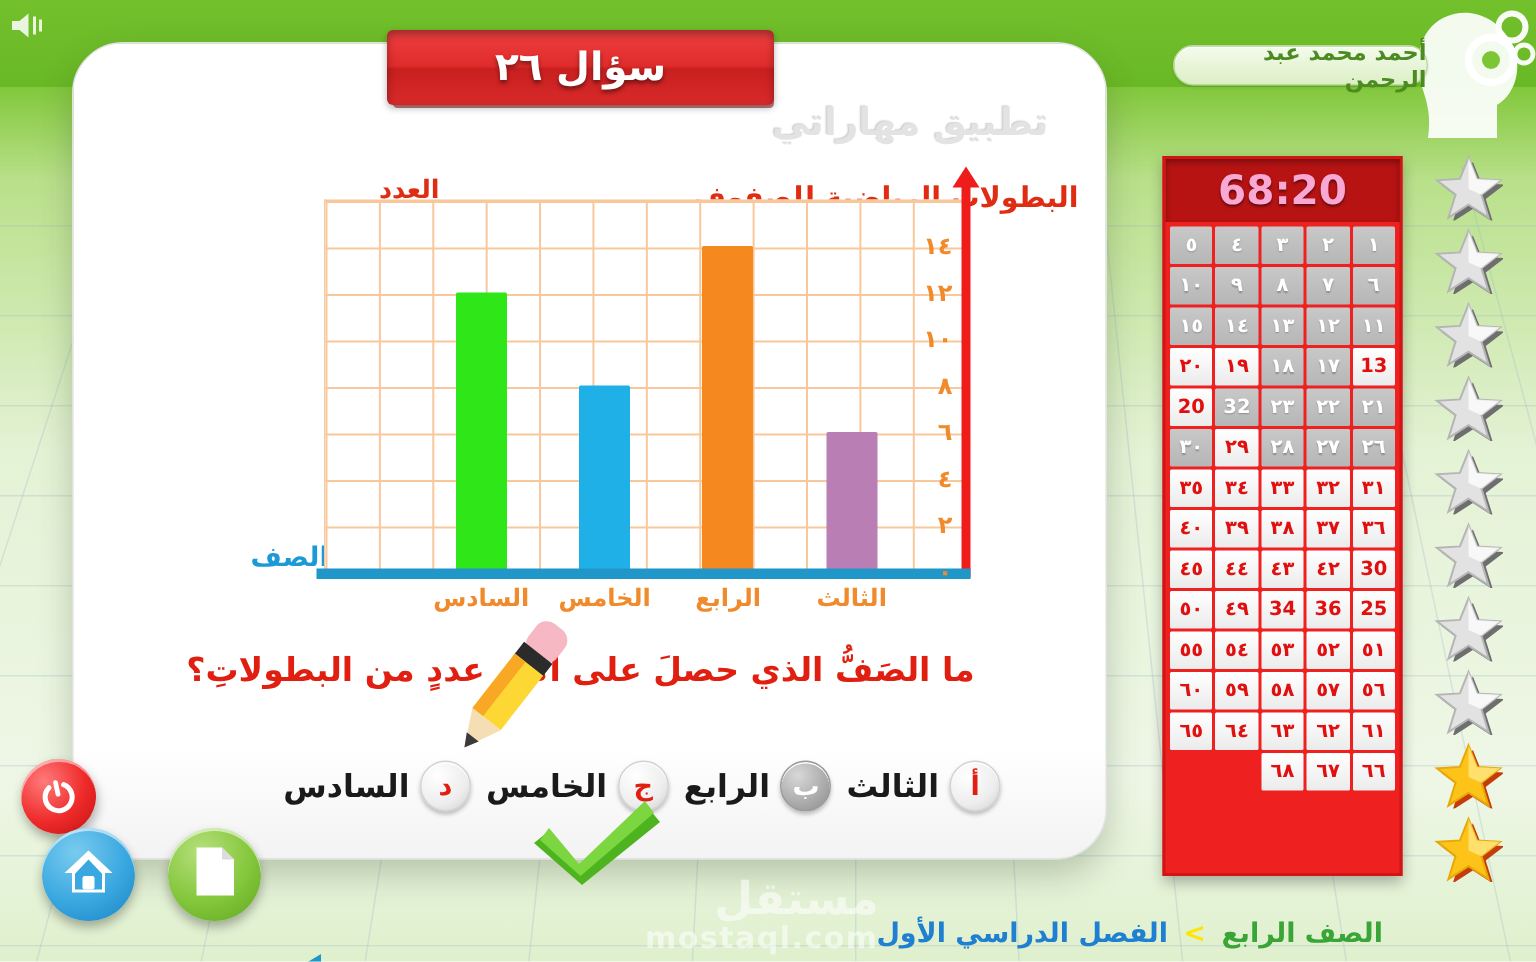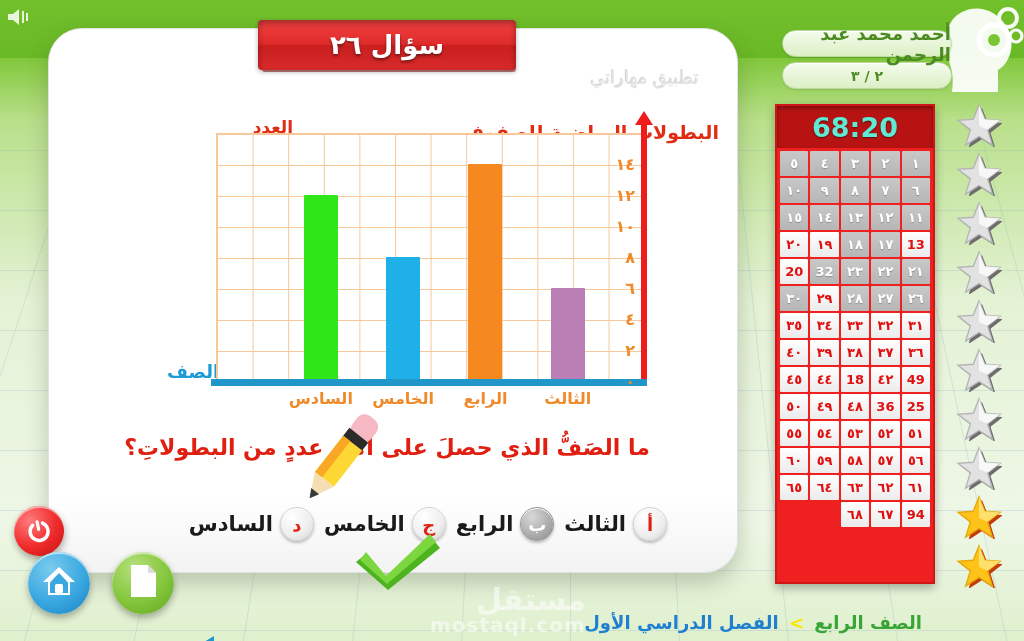--- a/index.html
+++ b/index.html
@@ -34,21 +34,21 @@
     box-shadow: 0 10px 22px rgba(60,80,50,.28), 0 2px 0 #fff inset;
     border: 1px solid #e2e2e2;
   }
   .panel-sheen {
     position: absolute; left: 10px; top: 6px; right: 10px; height: 70px;
     border-radius: 28px 28px 60px 60px;
     background: linear-gradient(180deg, rgba(255,255,255,.9), rgba(255,255,255,0));
   }
   .app-subtitle {
     position: absolute; right: 38px; top: 38px;
-    font-size: 18px; font-weight: normal; color: #e3e3e3;
+    font-size: 25px; font-weight: bold; color: #e3e3e3;
     text-shadow: 1px 1px 0 #ffffff, -1px -1px 1px #cfcfcf;
     letter-spacing: 1px;
   }
 
   
   .qbanner-wrap { position: absolute; left: 258px; top: 20px; width: 262px; height: 52px; }
   .qbanner-shadow {
     position: absolute; left: 4px; top: 6px; width: 254px; height: 46px;
     background: #8d1414; border-radius: 3px; opacity: .55;
   }
@@ -65,21 +65,21 @@
   }
 
   
   .student-box { position: absolute; right: 72px; top: 30px; width: 170px; }
   .pill {
     height: 27px; border-radius: 14px;
     background: linear-gradient(180deg,#f4fbec,#dcefc5);
     border: 1px solid #bcd9a0;
     box-shadow: 0 1px 2px rgba(0,0,0,.12), 0 1px 0 #fff inset;
     display: flex; align-items: center; justify-content: center;
-    font-size: 18px; color: #4b8b22; font-weight: bold;
+    font-size: 15px; color: #4b8b22; font-weight: bold;
     margin-bottom: 5px;
   }
   .pill.score { font-size: 14px; letter-spacing: 2px; }
 
   .brain-logo { position: absolute; right: 0; top: 0; width: 90px; height: 100px; }
 
   
   .chart-area { position: absolute; left: 110px; top: 88px; width: 560px; height: 300px; }
   .chart-title {
     position: absolute; right: 0; top: 4px; width: 520px; text-align: right;
@@ -199,21 +199,21 @@
     border: 2px solid #cf1515;
     box-shadow: 0 4px 9px rgba(0,0,0,.3);
   }
   .timer {
     height: 42px; background: #b81313;
     display: flex; align-items: center; justify-content: center;
     box-shadow: 0 2px 4px rgba(0,0,0,.35) inset;
   }
   .timer span {
     font-family: "DejaVu Sans", "Liberation Sans", sans-serif;
-    font-size: 27px; font-weight: bold; color: #5eead4;
+    font-size: 27px; font-weight: bold; color: #f9a8d4;
     text-shadow: 0 1px 2px rgba(0,0,0,.5);
   }
   .qgrid {
     display: grid; grid-template-columns: repeat(5, 1fr);
     gap: 2px; padding: 3px; direction: rtl;
   }
   .qcell {
     height: 25px; display: flex; align-items: center; justify-content: center;
     font-size: 13px; font-weight: bold; cursor: pointer;
     border-radius: 1px;
@@ -426,46 +426,46 @@
       <div class="qcell done">٣١</div>
       <div class="qcell done">٣٢</div>
       <div class="qcell done">٣٣</div>
       <div class="qcell done">٣٤</div>
       <div class="qcell done">٣٥</div>
       <div class="qcell done">٣٦</div>
       <div class="qcell done">٣٧</div>
       <div class="qcell done">٣٨</div>
       <div class="qcell done">٣٩</div>
       <div class="qcell done">٤٠</div>
-      <div class="qcell done">49</div>
+      <div class="qcell done">30</div>
       <div class="qcell done">٤٢</div>
-      <div class="qcell done">18</div>
+      <div class="qcell done">٤٣</div>
       <div class="qcell done">٤٤</div>
       <div class="qcell done">٤٥</div>
       <div class="qcell done">25</div>
       <div class="qcell done">36</div>
-      <div class="qcell done">٤٨</div>
+      <div class="qcell done">34</div>
       <div class="qcell done">٤٩</div>
       <div class="qcell done">٥٠</div>
       <div class="qcell done">٥١</div>
       <div class="qcell done">٥٢</div>
       <div class="qcell done">٥٣</div>
       <div class="qcell done">٥٤</div>
       <div class="qcell done">٥٥</div>
       <div class="qcell done">٥٦</div>
       <div class="qcell done">٥٧</div>
       <div class="qcell done">٥٨</div>
       <div class="qcell done">٥٩</div>
       <div class="qcell done">٦٠</div>
       <div class="qcell done">٦١</div>
       <div class="qcell done">٦٢</div>
       <div class="qcell done">٦٣</div>
       <div class="qcell done">٦٤</div>
       <div class="qcell done">٦٥</div>
-      <div class="qcell done">94</div>
+      <div class="qcell done">٦٦</div>
       <div class="qcell done">٦٧</div>
       <div class="qcell done">٦٨</div>
       <div class="qcell empty"></div>
       <div class="qcell empty"></div>
     </div>
 </div>
 
 <div class="stars" id="stars">
     <div class="star-row">
       <svg viewBox="0 0 48 46" width="46" height="44">
@@ -544,21 +544,20 @@
     <path d="M28 12 C12 20 8 42 14 58 C18 70 20 78 18 92 L64 92 L64 70 C78 62 82 40 72 26 C62 10 44 4 28 12 Z" fill="#ffffff" opacity=".92"></path>
     <circle cx="60" cy="40" r="15" fill="none" stroke="#ffffff" stroke-width="5" opacity=".95"></circle>
     <circle cx="60" cy="40" r="6" fill="#7cc534"></circle>
     <circle cx="74" cy="18" r="9" fill="none" stroke="#ffffff" stroke-width="4" opacity=".95"></circle>
     <circle cx="82" cy="36" r="6" fill="none" stroke="#ffffff" stroke-width="3.2" opacity=".95"></circle>
   </svg>
 </div>
 
 <div class="student-box">
   <div class="pill">أحمد محمد عبد الرحمن</div>
-  <div class="pill score">٢ / ٣</div>
 </div>
 
 <div class="qbanner-wrap">
   <div class="qbanner-shadow"></div>
   <div class="qbanner">
     <span>سؤال ٢٦</span>
   </div>
 </div>
 
 <div class="watermark">

